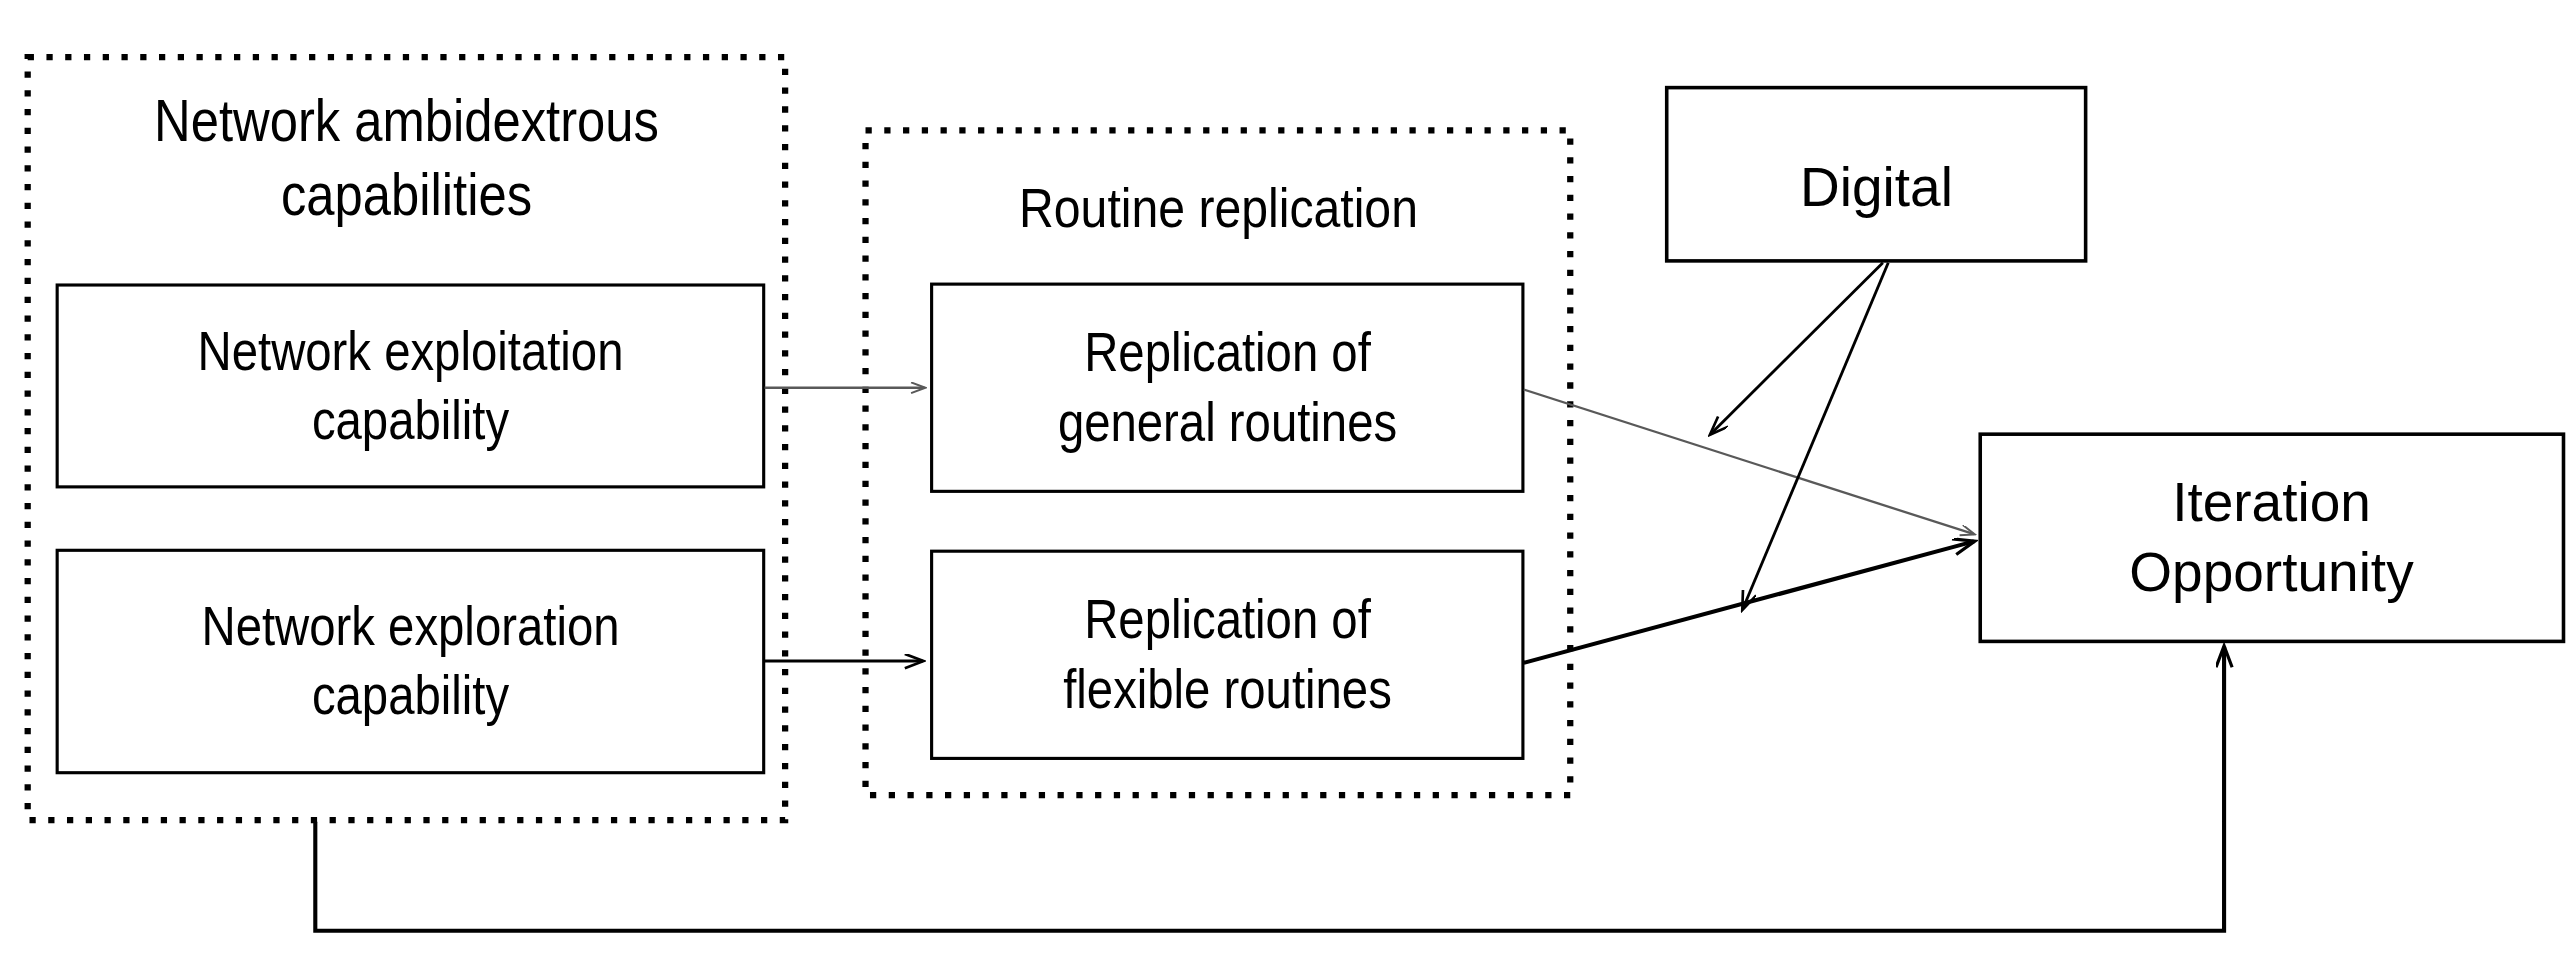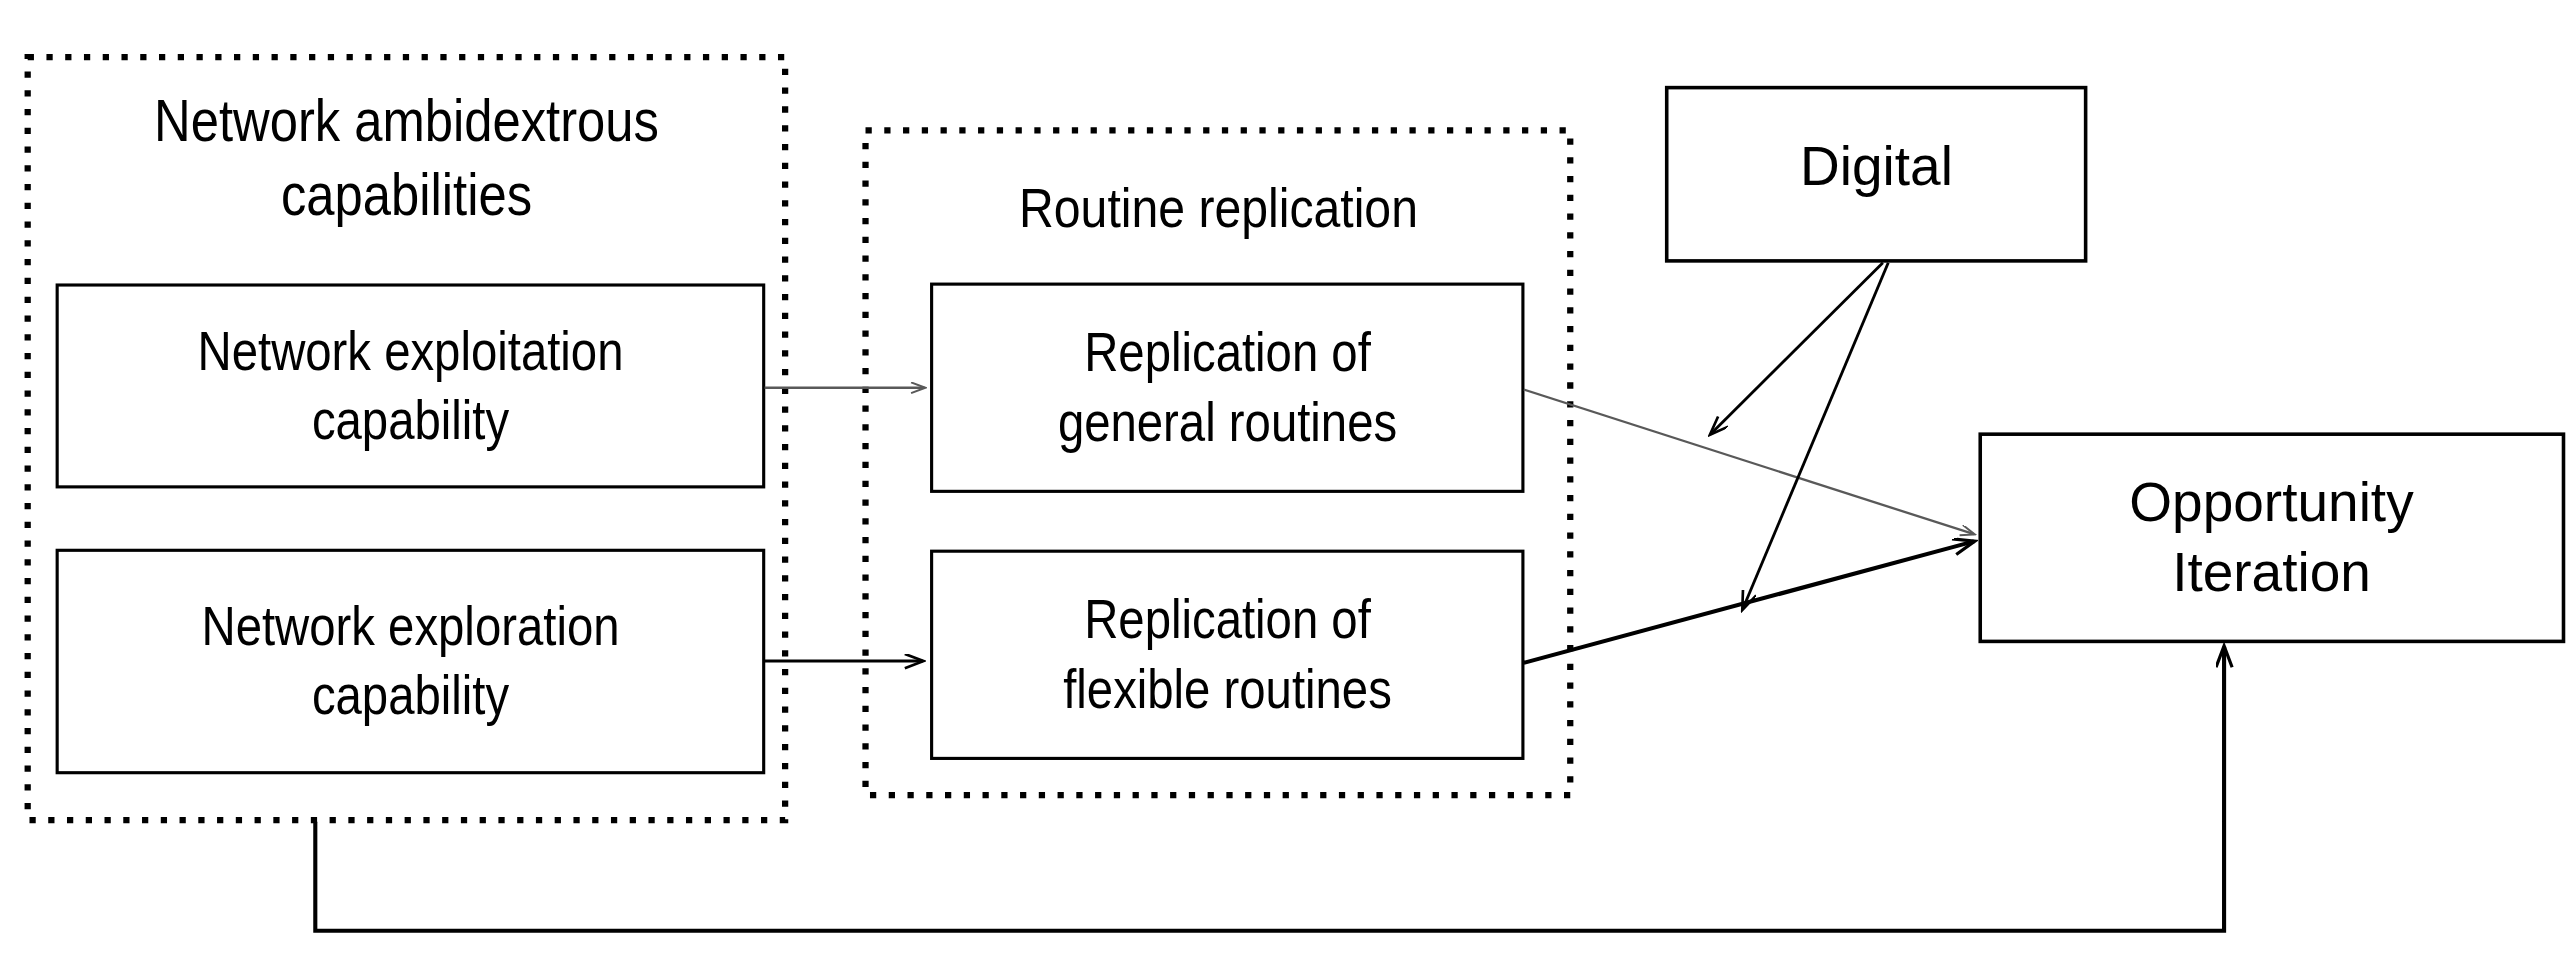--- a/index.html
+++ b/index.html
@@ -111,23 +111,23 @@
   <div class="node-text cond" style="left:932px; top:284px; width:591px; height:207px; font-size:55px;">
     <span class="t-line">Replication of</span>
     <span class="t-line">general routines</span>
   </div>
 
   <div class="node-text cond" style="left:932px; top:551px; width:591px; height:207px; font-size:55px;">
     <span class="t-line">Replication of</span>
     <span class="t-line">flexible routines</span>
   </div>
 
-  <div class="node-text reg" style="left:1667px; top:80px; width:419px; height:173px; font-size:55px;">
+  <div class="node-text reg" style="left:1667px; top:101px; width:419px; height:173px; font-size:55px;">
     <span class="t-line">Digital</span>
   </div>
 
   <div class="node-text reg" style="left:1980px; top:434px; width:583px; height:207px; font-size:55px;">
+    <span class="t-line">Iteration</span>
     <span class="t-line">Opportunity</span>
-    <span class="t-line">Iteration</span>
   </div>
 
 </div>
 
 
 </body></html>

